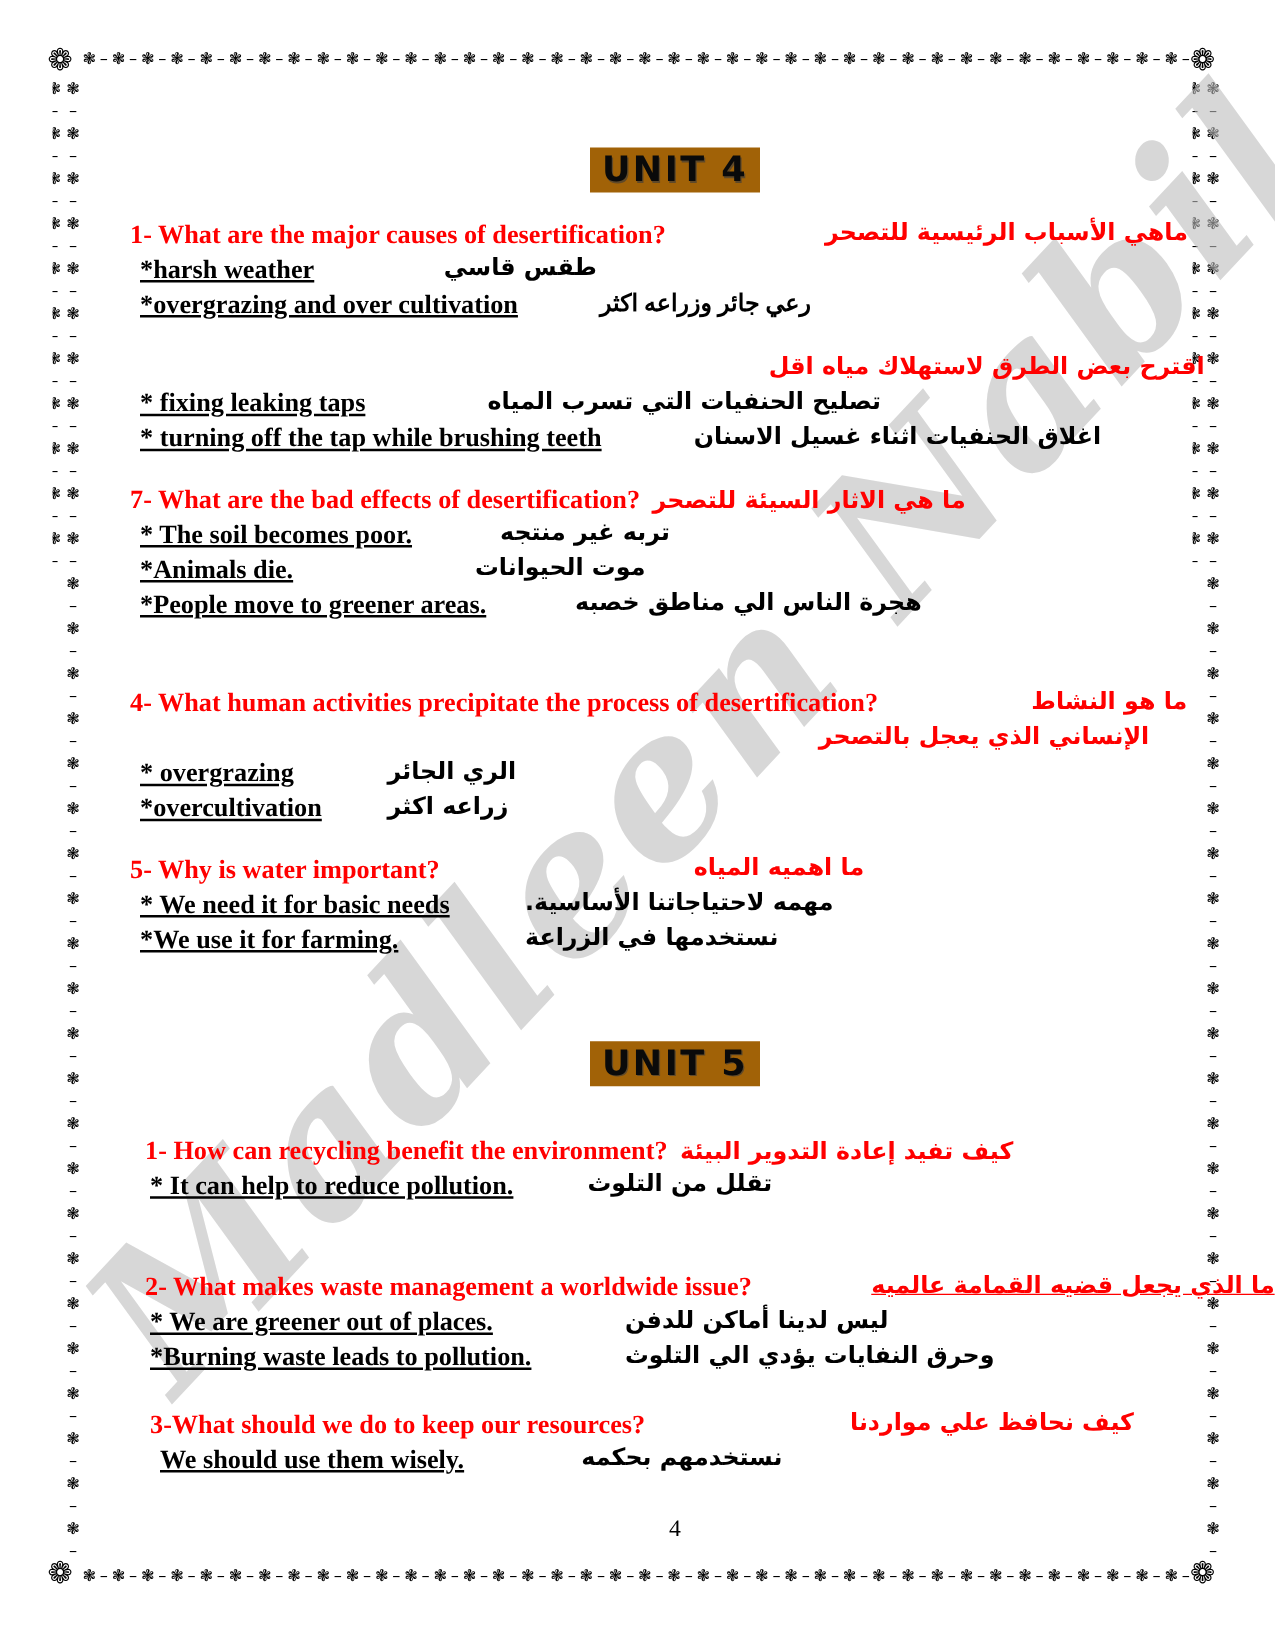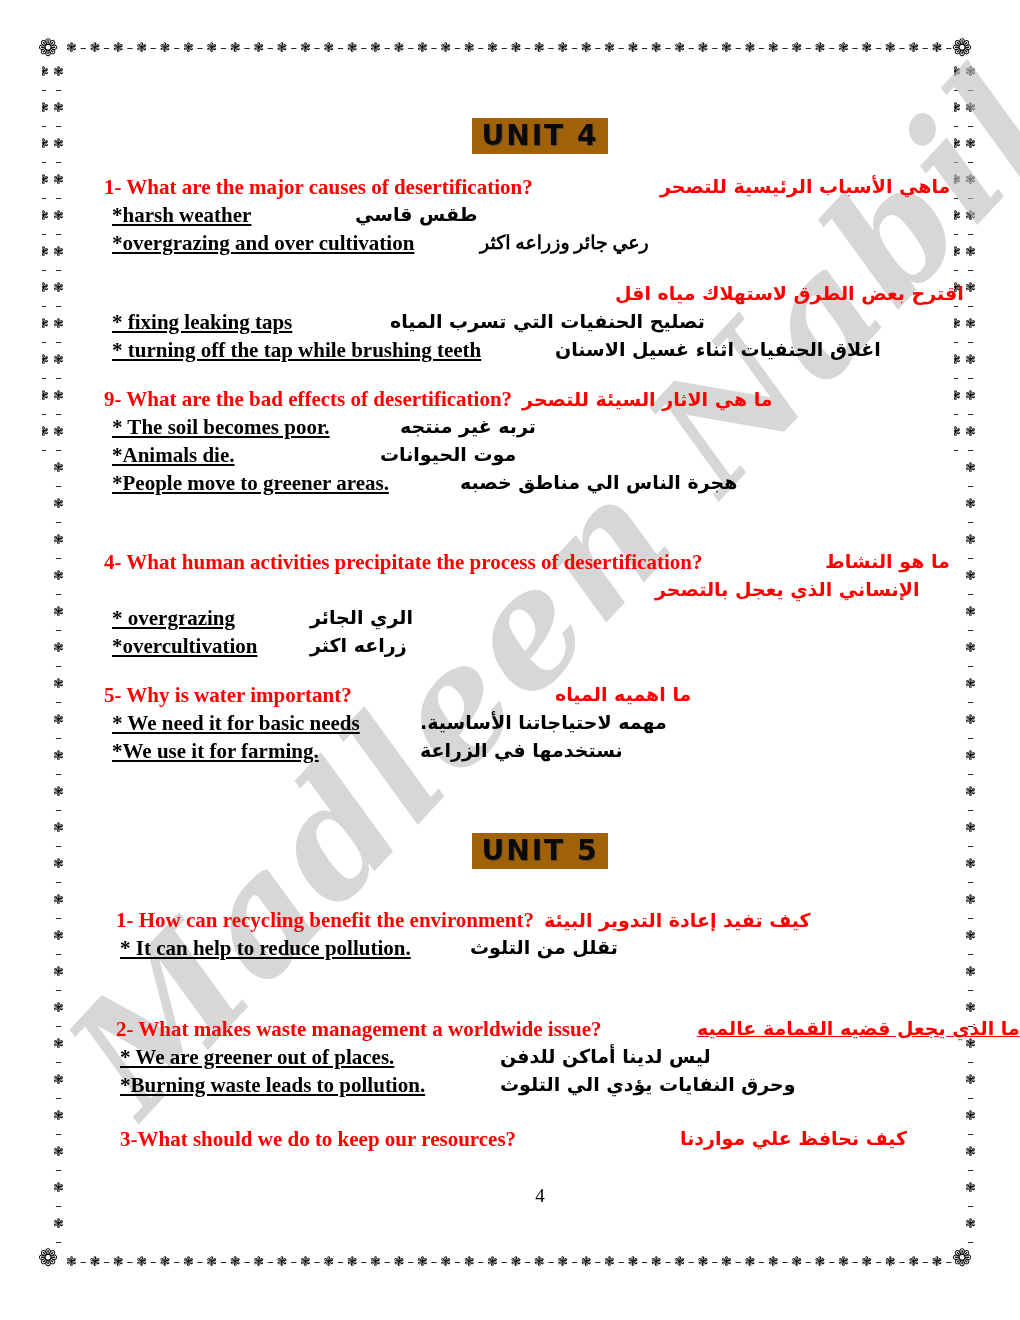--- a/index.html
+++ b/index.html
@@ -112,21 +112,21 @@
         <span class="ar L290" dir="rtl">تصليح الحنفيات التي تسرب المياه</span>
       </div>
       <div class="row a">
         <span class="en">* turning off the tap while brushing teeth</span>
         <span class="ar L455" dir="rtl">اغلاق الحنفيات اثناء غسيل الاسنان</span>
       </div>
     </section>
 
     <section class="qblock b-u4q3">
       <div class="row q">
-        <span class="en red">9- What are the bad effects of desertification?</span>
+        <span class="en red">7- What are the bad effects of desertification?</span>
         <span class="ar red adj" dir="rtl">ما هي الاثار السيئة للتصحر</span>
       </div>
       <div class="row a">
         <span class="en">* The soil becomes poor.</span>
         <span class="ar L300" dir="rtl">تربه غير منتجه</span>
       </div>
       <div class="row a">
         <span class="en">*Animals die.</span>
         <span class="ar L280" dir="rtl">موت الحيوانات</span>
       </div>
@@ -197,18 +197,22 @@
         <span class="en">*Burning waste leads to pollution.</span>
         <span class="ar L400" dir="rtl">وحرق النفايات يؤدي الي التلوث</span>
       </div>
     </section>
 
     <section class="qblock b-u5q3">
       <div class="row q p20">
         <span class="en red">3-What should we do to keep our resources?</span>
         <span class="ar red L580" dir="rtl">كيف نحافظ علي مواردنا</span>
       </div>
+      <div class="row a p28">
+        <span class="en">We should use them wisely.</span>
+        <span class="ar L365" dir="rtl">نستخدمهم بحكمه</span>
+      </div>
     </section>
 
     <div class="page-num">4</div>
 
   </div>
 </div>
 
 </body></html>

